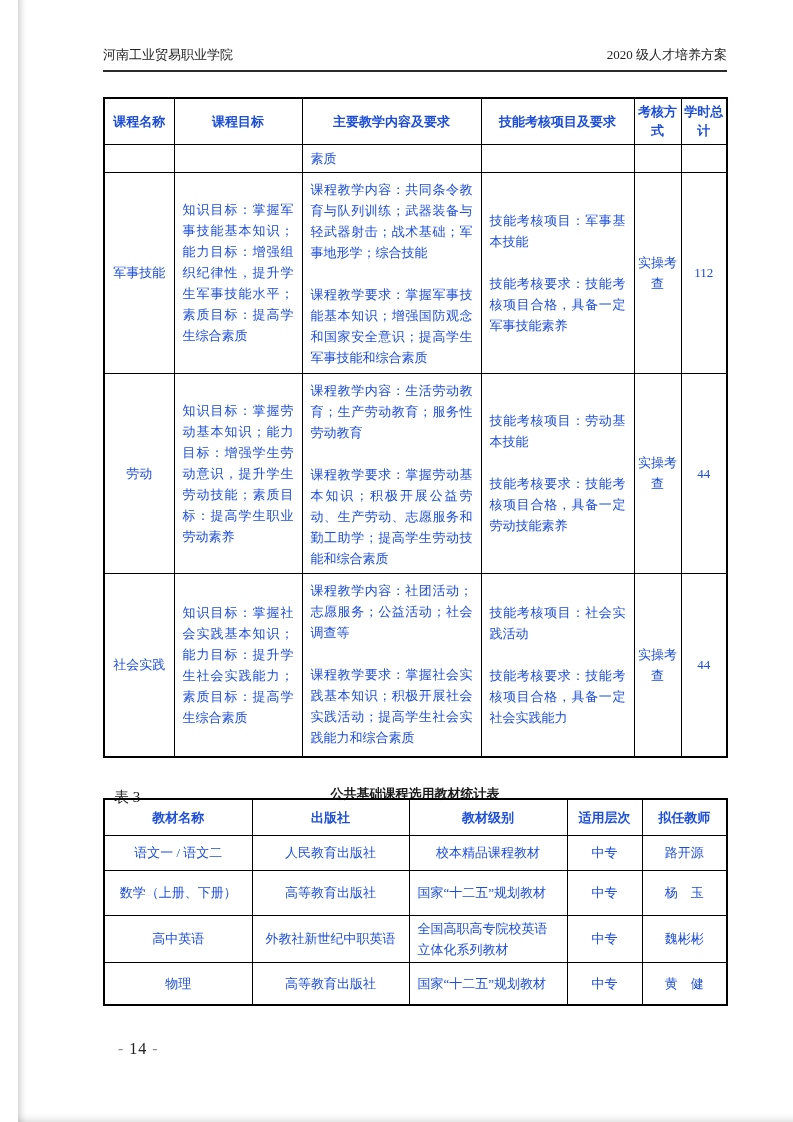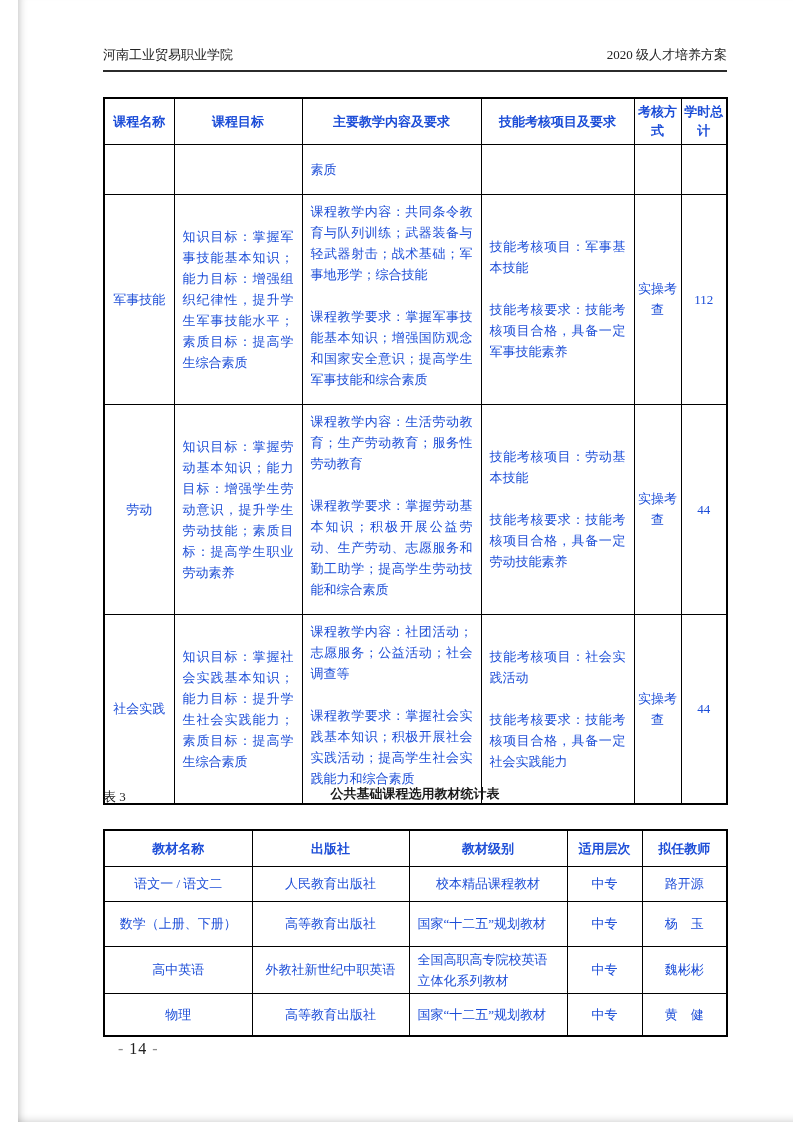--- a/index.html
+++ b/index.html
@@ -21,41 +21,41 @@
   }
   .header-rule{
     position:absolute;top:70px;left:85px;width:624px;height:2px;background:#2b2b2b;
   }
   
   table{border-collapse:collapse;table-layout:fixed;font-size:13px;color:#1d4ed8;}
   table, table td, table th{border:1px solid #000;}
   table{border-width:2px;}
   th{font-weight:bold;text-align:center;vertical-align:middle;line-height:19px;padding:2px;}
   td{vertical-align:middle;line-height:21px;}
-  .cell-pad{padding:14px 8px;}
+  .cell-pad{padding:3px 8px;}
   .cell-center{text-align:center;padding:2px;}
   .va-top{vertical-align:top;}
   .just{text-align:justify;}
   .para + .para{margin-top:21px;}
 
   .course-table{position:absolute;top:97px;left:85px;width:624px;}
   .course-table tr.h-head{height:46px;}
   .course-table tr.h-carry{height:27px;}
   .course-table tr.h-r0{height:201px;}
   .course-table tr.h-r1{height:200px;}
   .course-table tr.h-r2{height:184px;}
   .course-table td.content-cell{vertical-align:top;padding-top:6px;}
 
   .tb-caption-row{
     position:absolute;top:785px;left:85px;width:624px;height:22px;
   }
-  .tb-caption{position:absolute;left:0;top:3px;font-size:13px;}
+  .tb-caption{position:absolute;left:11px;top:3px;font-size:15px;}
   .tb-title{position:absolute;left:0;width:100%;text-align:center;font-weight:bold;font-size:13px;}
 
-  .textbook-table{position:absolute;top:829px;left:85px;width:624px;}
+  .textbook-table{position:absolute;top:798px;left:85px;width:624px;}
   .textbook-table tr.h-head2{height:36px;}
   .textbook-table tr.h-b0{height:35px;padding-left:44px;}
   .textbook-table tr.h-b1{height:45px;}
   .textbook-table tr.h-b2{height:45px;}
   .textbook-table tr.h-b3{height:43px;}
   .textbook-table td{text-align:center;padding:2px 6px;}
   .textbook-table td.level-cell{text-align:left;padding:2px 8px;}
   .textbook-table td.level-cell.lvl-center{text-align:center;}
 
   

